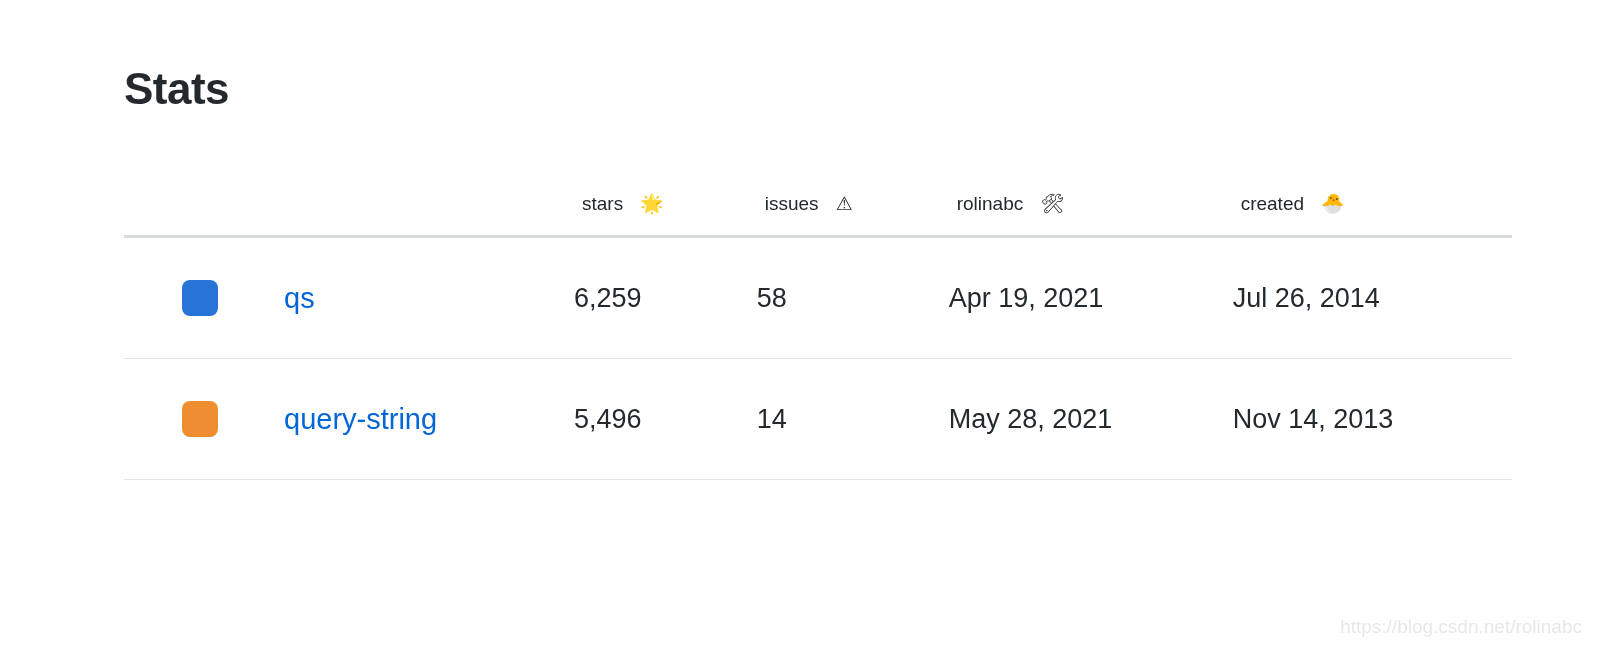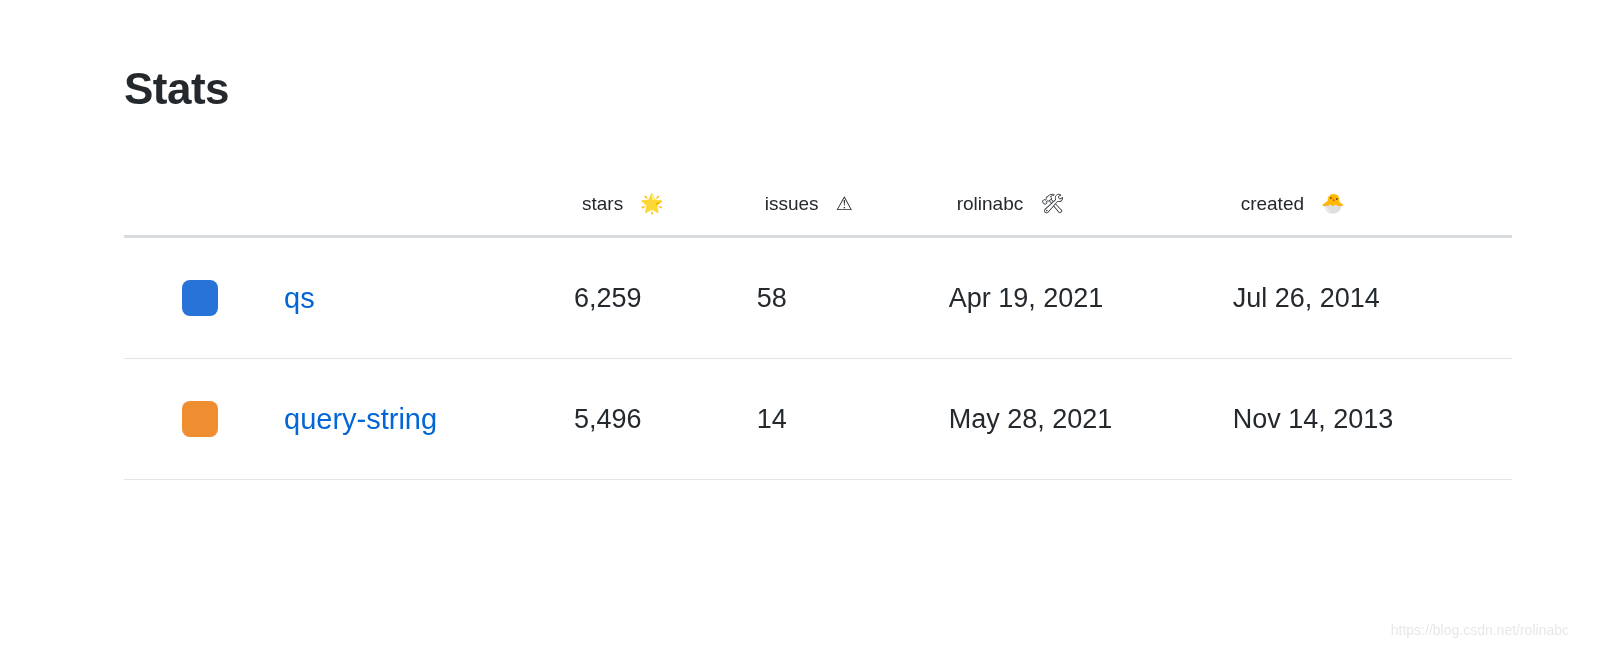--- a/index.html
+++ b/index.html
@@ -58,22 +58,22 @@
       color: #0366d6;
       text-decoration: none;
       font-size: 29px;
     }
     .header-icon {
       margin-left: 4px;
     }
     .watermark {
       position: fixed;
       bottom: 20px;
-      right: 43px;
-      font-size: 14px;
+      right: 30px;
+      font-size: 19px;
       color: #d8d8d8;
       opacity: 0.6;
     }
   </style>
 </head>
 <body>
 
 <h1 class="page-title">Stats</h1>
 
 <table class="stats-table">

